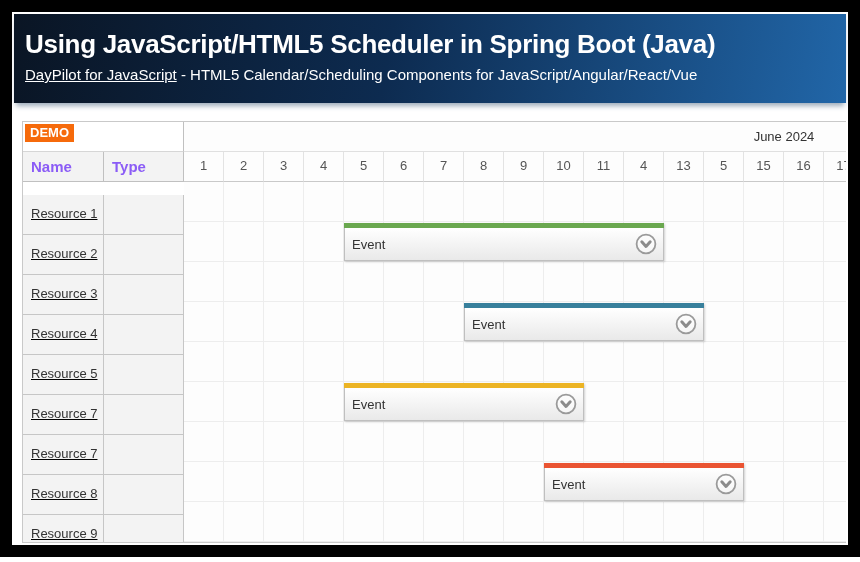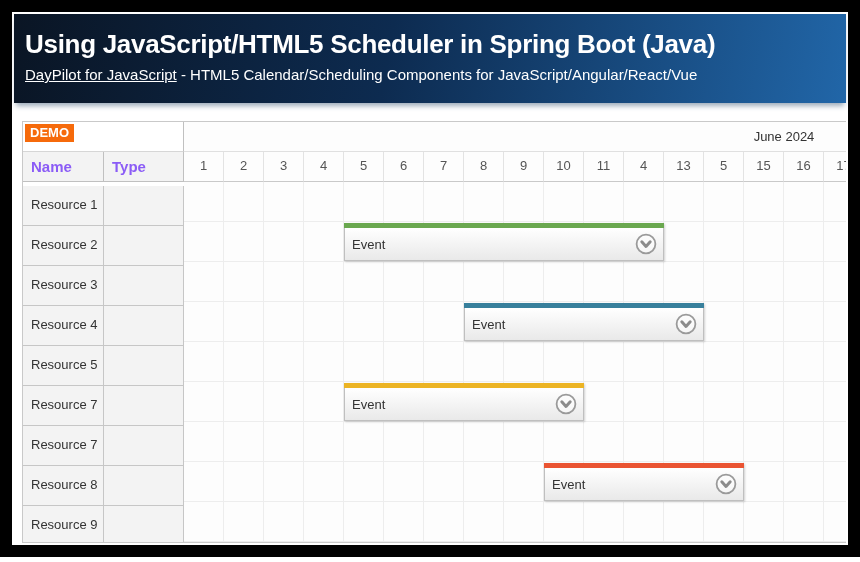--- a/index.html
+++ b/index.html
@@ -26,21 +26,21 @@
   .month-row { position:absolute; left:161px; top:0; width:662px; height:30px; overflow:hidden; }
   .month-cell { width:1200px; height:30px; box-sizing:border-box; line-height:29px; text-align:center;
     font-size:13px; color:#333; background:#fdfdfd; border-bottom:1px solid #e0e0e0; }
   .col-headers { position:absolute; left:0; top:30px; width:161px; height:30px; display:flex; }
   .col-cell { box-sizing:border-box; height:30px; line-height:29px; padding-left:8px; font-size:15px;
     font-weight:bold; color:#8b5cf6; background:#f3f3f3; border-right:1px solid #c0c0c0; border-bottom:1px solid #c0c0c0; }
   .col-name { width:81px; } .col-type { width:80px; }
   .day-header-row { position:absolute; left:161px; top:30px; width:662px; height:30px; display:flex; overflow:hidden; }
   .day-cell { flex:0 0 40px; box-sizing:border-box; height:30px; line-height:28px; text-align:center;
     font-size:13px; color:#555; background:#fdfdfd; border-right:1px solid #e3e3e3; border-bottom:1px solid #c9c9c9; }
-  .row-header-body { position:absolute; left:0; top:64px; width:161px; }
+  .row-header-body { position:absolute; left:0; top:73px; width:161px;text-decoration:underline; }
   .rh-row { display:flex; height:40px; }
   .rh-cell { box-sizing:border-box; height:40px; line-height:38px; padding-left:8px; font-size:13px; color:#333;
     background:#f3f3f3; border-right:1px solid #c6c6c6; border-bottom:1px solid #c6c6c6; }
   .rh-name { width:81px; } .rh-type { width:80px; padding-left:0; }
   .grid { position:absolute; left:161px; top:60px; width:662px; height:360px; overflow:hidden; background:#fdfdfd; }
   .grid-row { height:40px; box-sizing:border-box; border-bottom:1px solid #ededed; cursor:pointer;
     background-image:repeating-linear-gradient(to right, transparent 0, transparent 39px, #ededed 39px, #ededed 40px); }
 
   
   .event { position:absolute; height:38px; box-sizing:border-box; cursor:pointer;

